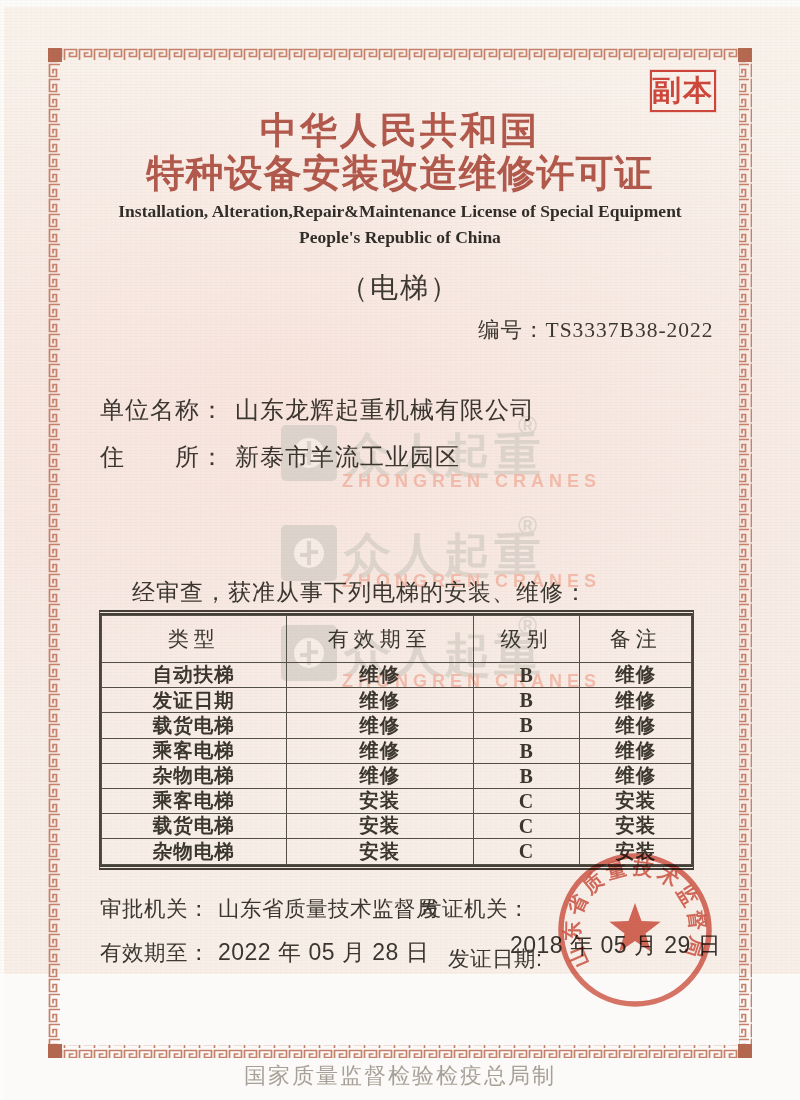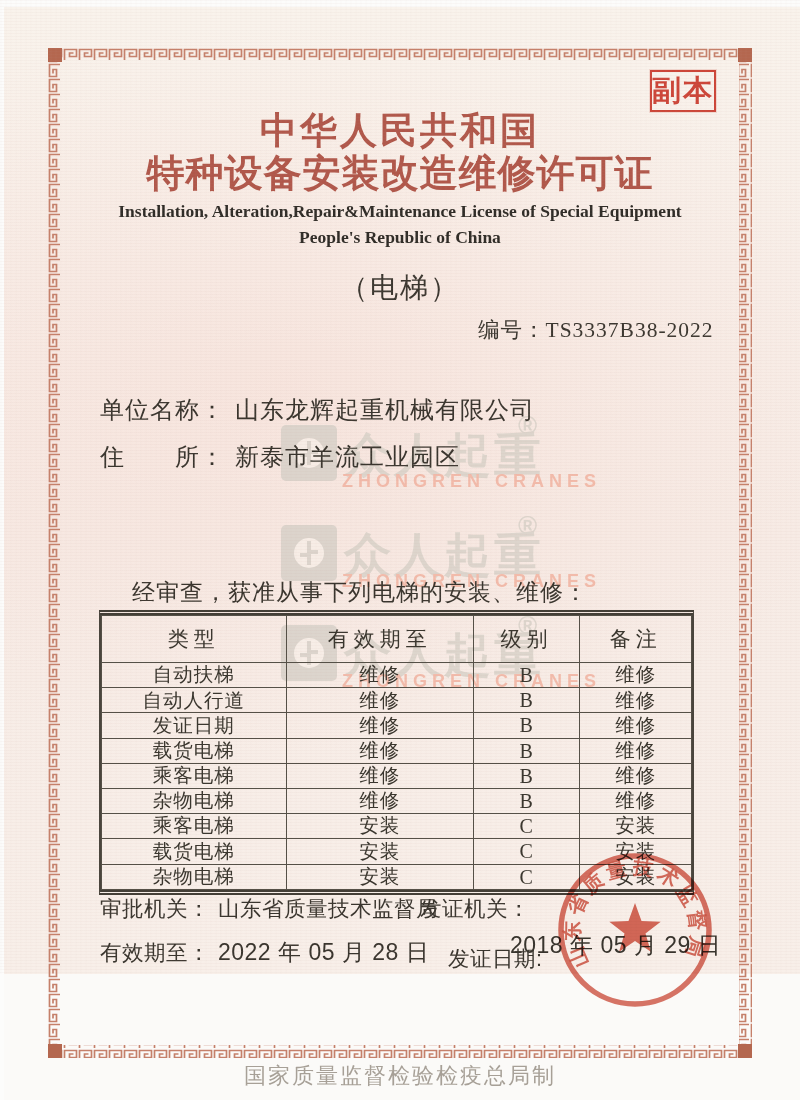--- a/index.html
+++ b/index.html
@@ -43,21 +43,21 @@
 
   .statement{position:absolute;left:132px;top:577px;font-size:23px;color:#38342d;letter-spacing:1px;}
 
   .scope-table{position:absolute;left:99px;top:610px;width:591px;
     border-left:2px solid #4a453d;border-right:2px solid #4a453d;
     border-top:5px double #443f37;border-bottom:5px double #443f37;z-index:2;}
   .scope-table table{width:100%;border-collapse:collapse;table-layout:fixed;}
   .scope-table th,.scope-table td{border:1.2px solid #55504733;border:1.2px solid #555047;
     text-align:center;color:#3b372f;padding:0;background:transparent;font-weight:normal;}
   .scope-table th{height:46px;font-size:21px;letter-spacing:5px;}
-  .scope-table td{height:24.2px;font-size:19.5px;letter-spacing:1px;line-height:1;}
+  .scope-table td{height:24.2px;font-size:19.5px;letter-spacing:1px;line-height:1;font-weight:bold;}
   .scope-table col.c1{width:31.3%;} .scope-table col.c2{width:31.7%;}
   .scope-table col.c3{width:18.1%;} .scope-table col.c4{width:18.9%;}
   .scope-table td.level{font-family:"Liberation Serif","DejaVu Serif",serif;font-size:20px;}
 
   .foot-line{position:absolute;font-size:21.5px;color:#38342d;letter-spacing:0.5px;}
   .approval{left:100px;top:894px;}
   .approval .val{margin-left:8px;}
   .issuer{left:420px;top:894px;}
   .valid{left:100px;top:937px;}
   .valid .val{margin-left:8px;font-size:23px;}
@@ -171,26 +171,20 @@
           </tr>
         </thead>
         <tbody>
           <tr>
             <td>自动扶梯</td>
             <td>维修</td>
             <td class="level">B</td>
             <td>维修</td>
           </tr>
           <tr>
-            <td>自动人行道</td>
-            <td>维修</td>
-            <td class="level">B</td>
-            <td>维修</td>
-          </tr>
-          <tr>
             <td>发证日期</td>
             <td>维修</td>
             <td class="level">B</td>
             <td>维修</td>
           </tr>
           <tr>
             <td>载货电梯</td>
             <td>维修</td>
             <td class="level">B</td>
             <td>维修</td>

